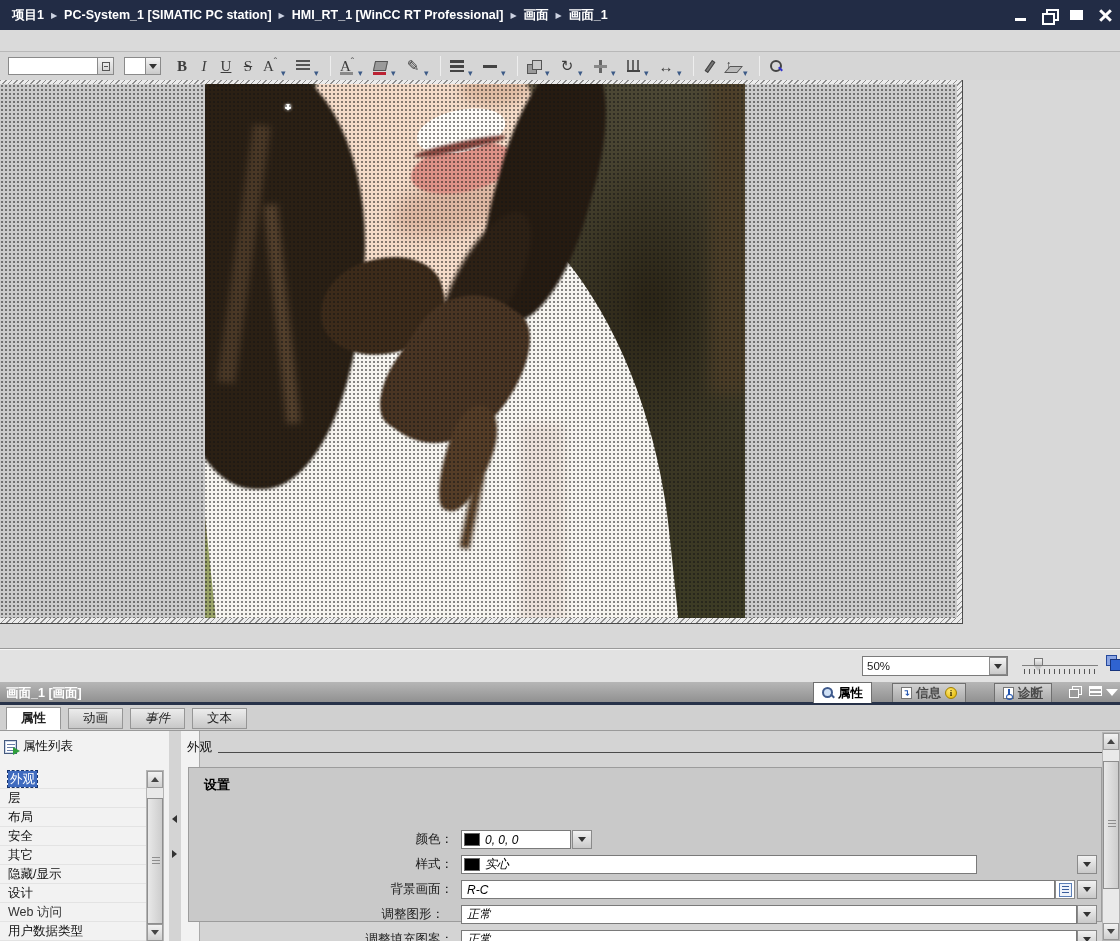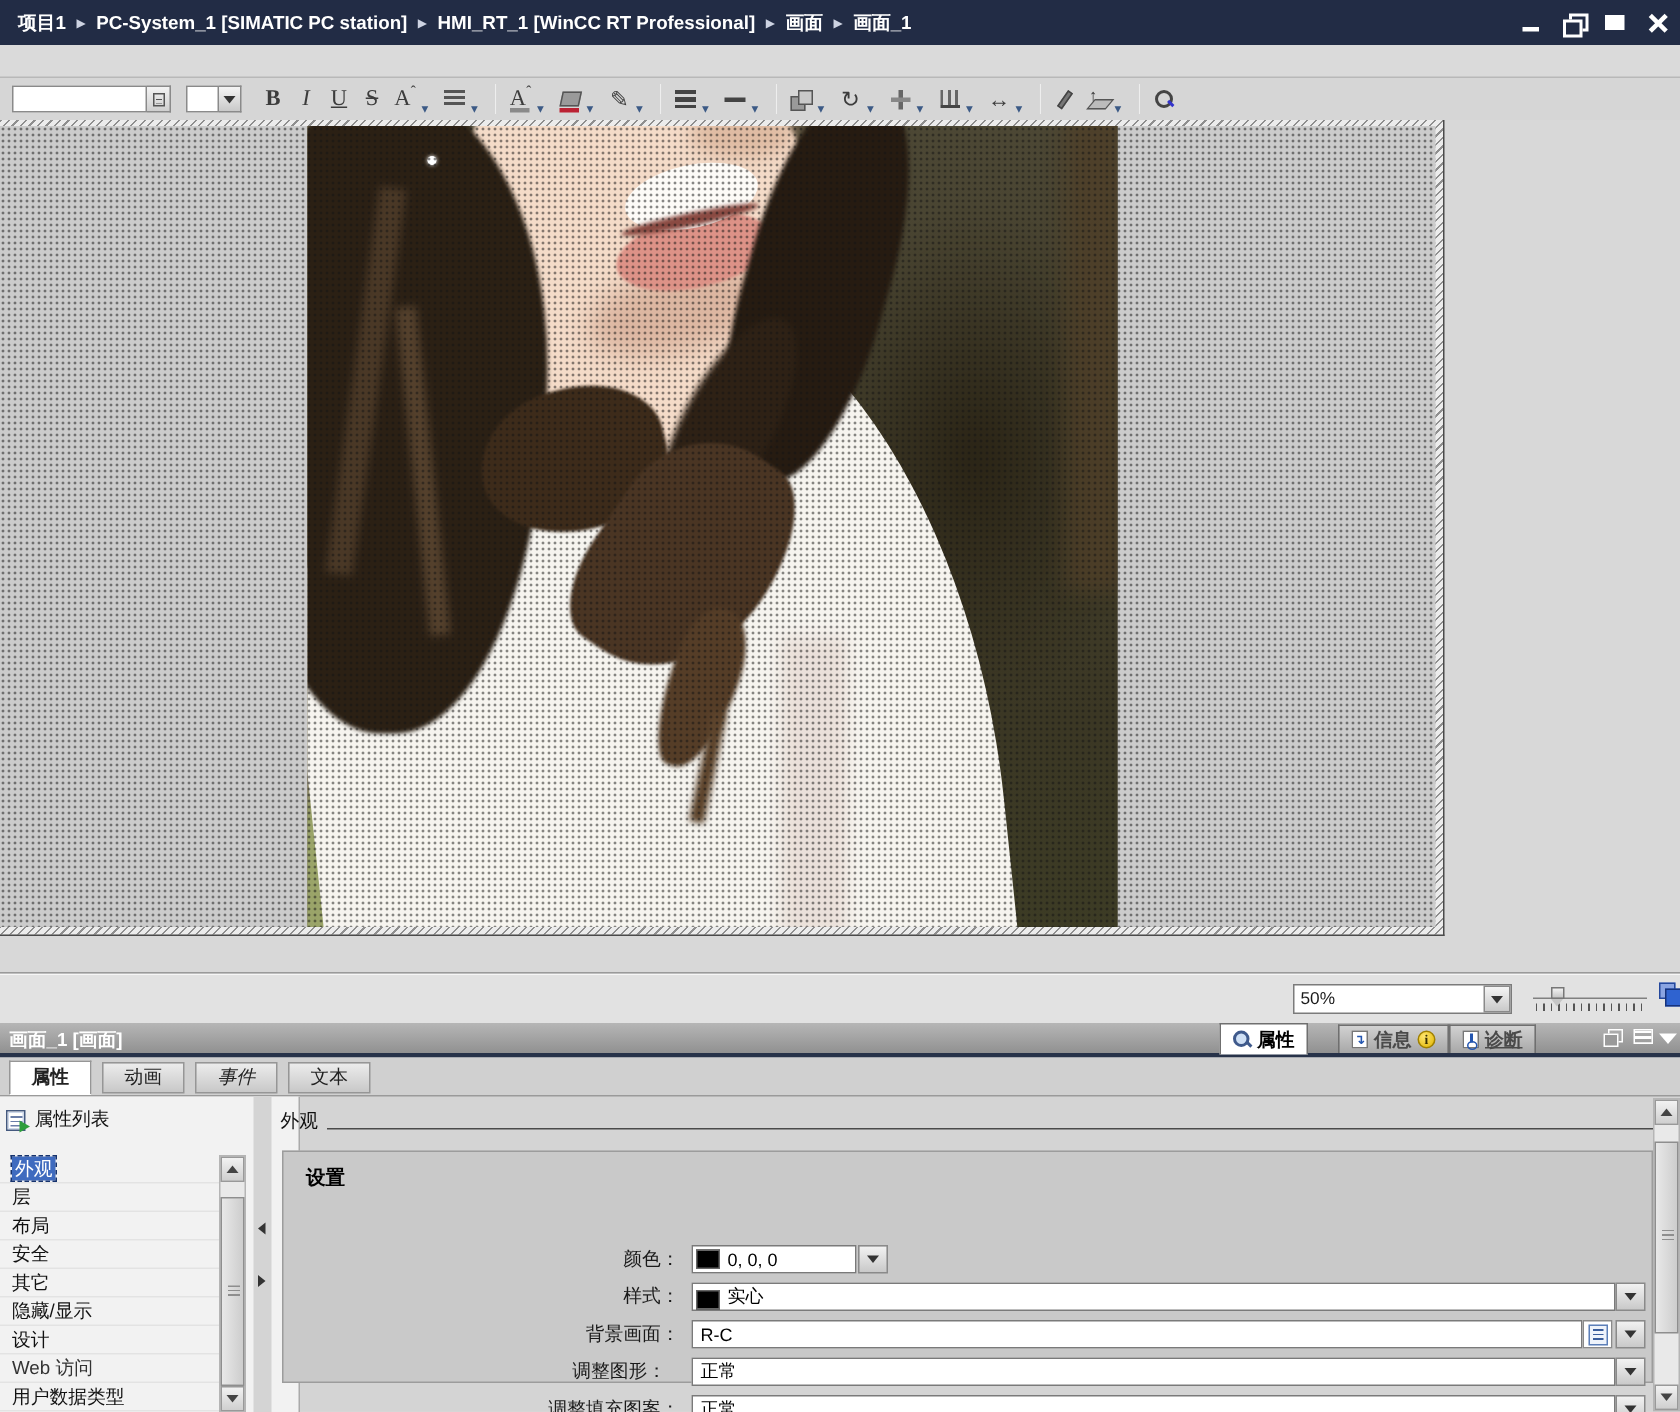--- a/index.html
+++ b/index.html
@@ -162,21 +162,21 @@
   
   #main-pane { position:absolute; left:181px; top:0; width:925px; height:211px; }
   #sec-title { position:absolute; left:6px; top:8px; font-size:12.5px; color:#111; }
   #sec-rule { position:absolute; left:37px; top:21px; width:884px; height:1px; background:#4a4a4a; }
   #group-box { position:absolute; left:7px; top:36px; width:914px; height:155px; background:#c9c9c9; border:1px solid #9c9c9c; }
   #group-title { position:absolute; left:15px; top:8px; font-weight:bold; font-size:13px; color:#000; }
   .frow { position:absolute; height:19px; }
   .flabel { position:absolute; width:250px; text-align:right; line-height:19px; color:#1a1a1a; font-size:12.5px; }
   .fbox { position:absolute; height:19px; background:#fff; border:1px solid #7a7a7a; display:flex; align-items:center; }
   .swatch { width:16px; height:13px; margin-left:2px; border:1px solid #666; }
-  .fval { padding-left:5px; font-size:12px; color:#000; white-space:nowrap; }
+  .fval { padding-left:5px; font-size:12px; color:#000; white-space:nowrap;font-style:italic; }
   .fddbtn { position:absolute; width:20px; height:19px; background:linear-gradient(#f2f2f2,#c9c9c9); border:1px solid #8a8a8a;
     display:flex; align-items:center; justify-content:center; cursor:pointer; }
   .fbrowse { position:absolute; width:20px; height:19px; background:#fff; border:1px solid #8a8a8a;
     display:flex; align-items:center; justify-content:center; cursor:pointer; }
   .fbrowse .inner { width:13px; height:14px; border:1px solid #5c7fb8; background:#eef3fb; display:flex; align-items:center; justify-content:center; }
   .fbrowse .inner div { width:7px; height:8px; background:repeating-linear-gradient(#3a5d9c 0 1px, transparent 1px 3px); }
 </style>
 </head>
 <body>
 
@@ -332,21 +332,21 @@
 </div>
 <div class="rtab active" style="left:813px;">
   <span class="mag-icon"></span>
   <span>属性</span>
 </div>
 <div class="rtab" style="left:892px;">
   <span class="doc-icon">↴</span>
   <span>信息</span>
   <span class="info-badge">i</span>
 </div>
-<div class="rtab" style="left:966px;text-decoration:underline;">
+<div class="rtab" style="left:994px;text-decoration:underline;">
   <span class="diag-icon"></span>
   <span>诊断</span>
 </div>
 <div class="insp-mini mini-restore abs" style="left:1069px;"></div>
 <div class="insp-mini mini-list abs" style="left:1089px;"></div>
 <div class="insp-mini mini-chevron abs" style="left:1106px;"></div>
 <div id="insp-navy" class="abs"></div>
 
 <div id="tab-row" class="abs">
   <div class="ltab active" style="left:6px;">
@@ -410,21 +410,21 @@
           <div class="swatch" style="background:#000;"></div>
           <span class="fval">0, 0, 0</span>
         </div>
         <div class="fddbtn" style="left:383px;">
             <div class="tri"></div>
           </div>
       </div>
 
       <div class="frow" style="top:87px;">
         <span class="flabel" style="left:14px;">样式：</span>
-        <div class="fbox" style="left:272px; width:616px;align-items:flex-end;">
+        <div class="fbox" style="left:272px; width:516px;">
           <div class="swatch" style="background:#000;"></div>
           <span class="fval">实心</span>
         </div>
         <div class="fddbtn" style="left:888px;">
             <div class="tri"></div>
           </div>
       </div>
 
       <div class="frow" style="top:112px;">
         <span class="flabel" style="left:14px;">背景画面：</span>

